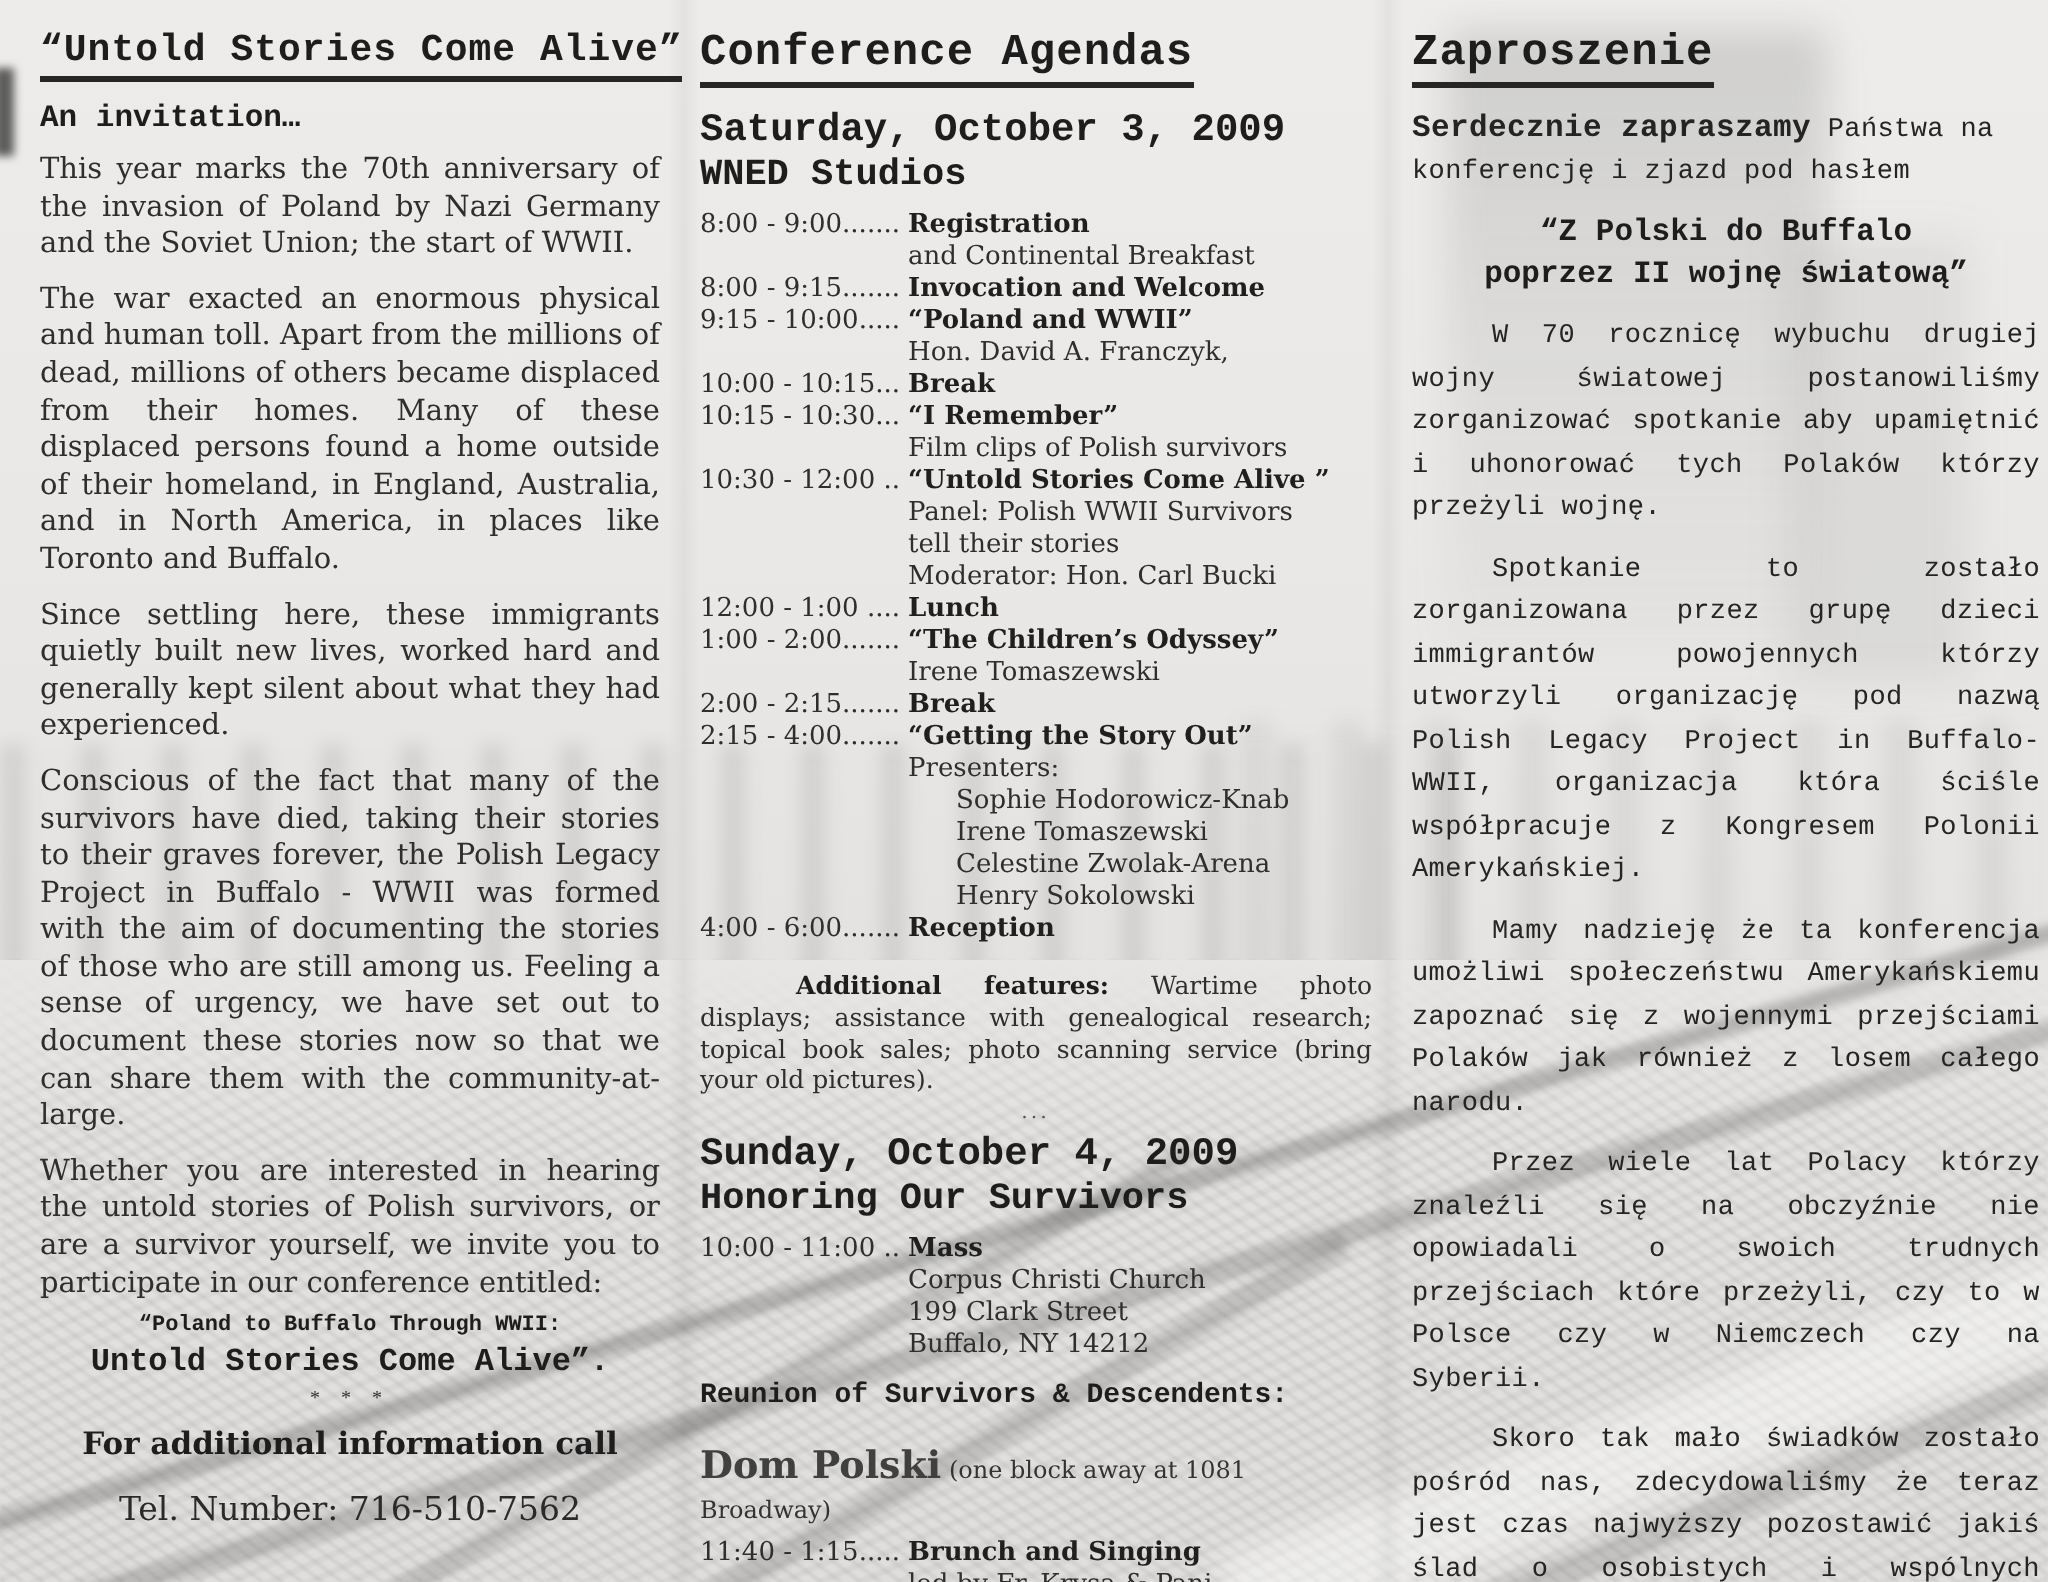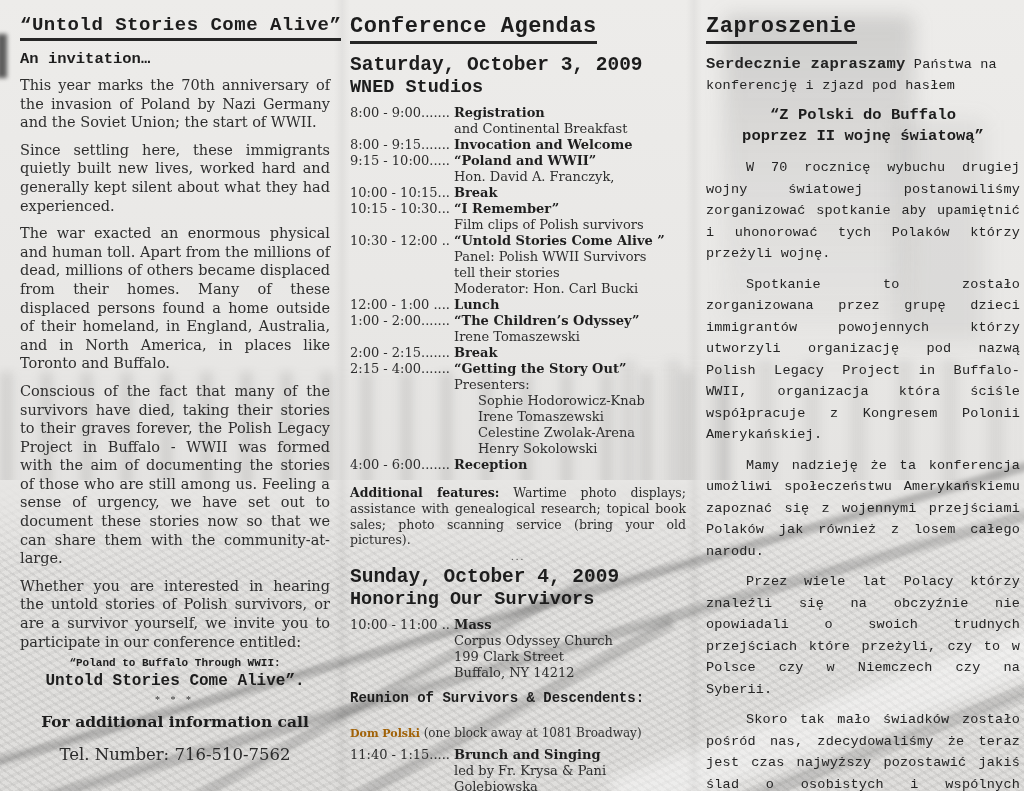--- a/index.html
+++ b/index.html
@@ -102,26 +102,26 @@
   .mid-loc { font-family: "Liberation Mono", monospace; font-weight: bold; font-size: 18.5px;
     margin-bottom: 7px; color: #1d1d1d; }
   .agenda { font-family: "DejaVu Serif", serif; font-size: 13px; line-height: 16px; color: #2e2e2e; }
   .ag-row { display: flex; }
   .ag-time { flex: 0 0 104px; white-space: nowrap; overflow: hidden; }
   .ag-title { font-weight: bold; color: #1f1f1f; white-space: nowrap; }
   .ag-sub { margin-left: 104px; }
   .ag-sub2 { margin-left: 128px; }
   .additional { font-family: "DejaVu Serif", serif; font-size: 12.5px; line-height: 15.8px;
     text-align: justify; margin-top: 12px; color: #2e2e2e; }
-  .additional b { color: #1d1d1d; }
+  .additional b { color: #1d1d1d; margin-left: 48px; }
   .mid-sep { text-align: center; font-size: 11px; letter-spacing: 2px; color: #555; margin: 2px 0 0; }
   .reunion-head { font-family: "Liberation Mono", monospace; font-weight: bold; font-size: 14px;
     margin: 9px 0 16px; color: #1d1d1d; white-space: nowrap; }
   .venue-row { font-family: "DejaVu Serif", serif; margin-bottom: 6px; }
-  .venue-name { font-weight: bold; font-size: 11px; color: #a16207; }
+  .venue-name { font-weight: bold; font-size: 19px; color: #404040; }
   .venue-note { font-size: 12px; color: #333; }
 
   
   .col-right .col-title { font-size: 22px; }
   .lead { font-family: "Liberation Mono", monospace; font-size: 13.5px; line-height: 21px;
     margin-top: 10px; letter-spacing: .2px; color: #242424; }
   .lead b { font-size: 15.5px; }
   .motto { font-family: "Liberation Mono", monospace; font-weight: bold; font-size: 15.5px;
     line-height: 21px; text-align: center; margin: 9px 0 10px; color: #1d1d1d; }
   .pl-p { font-family: "Liberation Mono", monospace; font-size: 13.5px; line-height: 21.5px;
@@ -147,22 +147,22 @@
   <div class="fold f2"></div>
   <div class="bg-smudge"></div>
 </div>
 
 <div class="page">
 
   <div class="col-left">
     <div class="col-title">“Untold Stories Come Alive”</div>
     <div class="invite-head">An invitation…</div>
     <p class="body-p">This year marks the 70th anniversary of the invasion of Poland by Nazi Germany and the Soviet Union; the start of WWII.</p>
+    <p class="body-p">The war exacted an enormous physical and human toll. Apart from the millions of dead, millions of others became displaced from their homes. Many of these displaced persons found a home outside of their homeland, in England, Australia, and in North America, in places like Toronto and Buffalo.</p>
     <p class="body-p">Since settling here, these immigrants quietly built new lives, worked hard and generally kept silent about what they had experienced.</p>
-    <p class="body-p">The war exacted an enormous physical and human toll. Apart from the millions of dead, millions of others became displaced from their homes. Many of these displaced persons found a home outside of their homeland, in England, Australia, and in North America, in places like Toronto and Buffalo.</p>
     <p class="body-p">Conscious of the fact that many of the survivors have died, taking their stories to their graves forever, the Polish Legacy Project in Buffalo - WWII was formed with the aim of documenting the stories of those who are still among us. Feeling a sense of urgency, we have set out to document these stories now so that we can share them with the community-at-large.</p>
     <p class="body-p" style="margin-bottom:4px">Whether you are interested in hearing the untold stories of Polish survivors, or are a survivor yourself, we invite you to participate in our conference entitled:</p>
     <div class="conf-name1">“Poland to Buffalo Through WWII:</div>
     <div class="conf-name2">Untold Stories Come Alive”.</div>
     <div class="stars">* * *</div>
     <div class="info-call">For additional information call</div>
     <div class="phone">Tel. Number: 716-510-7562</div>
   </div>
 
   <div class="col-mid">
@@ -243,21 +243,21 @@
     <div class="mid-sep">...</div>
 
     <div class="mid-date" style="margin-top:4px">Sunday, October 4, 2009</div>
     <div class="mid-loc">Honoring Our Survivors</div>
 
     <div class="agenda">
       <div class="ag-row">
         <span class="ag-time">10:00 - 11:00 ..</span>
         <span class="ag-title">Mass</span>
       </div>
-      <div class="ag-sub">Corpus Odyssey Church</div>
+      <div class="ag-sub">Corpus Christi Church</div>
       <div class="ag-sub">199 Clark Street</div>
       <div class="ag-sub">Buffalo, NY 14212</div>
     </div>
 
     <div class="reunion-head">Reunion of Survivors &amp; Descendents:</div>
     <div class="venue-row"><span class="venue-name">Dom Polski</span><span class="venue-note"> (one block away at 1081 Broadway)</span></div>
 
     <div class="agenda">
       <div class="ag-row">
         <span class="ag-time">11:40 - 1:15.....</span>

